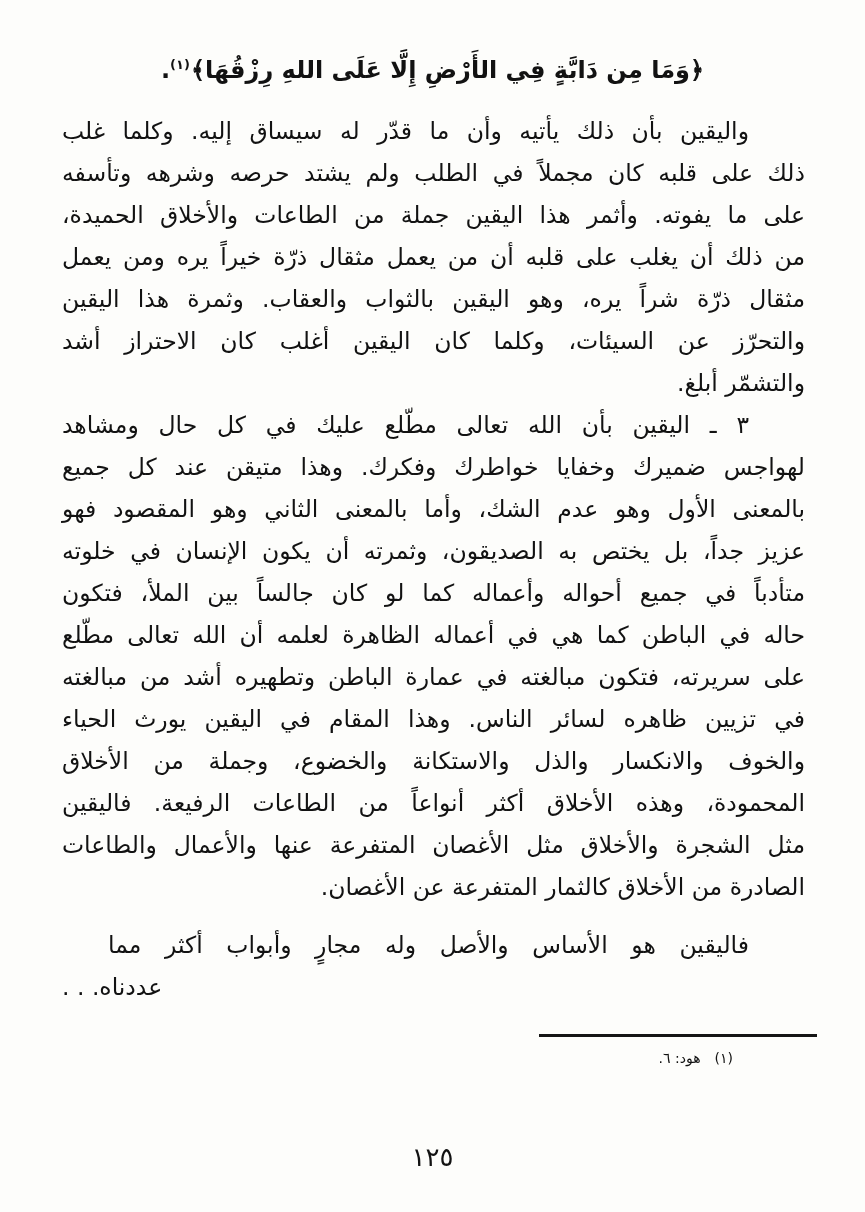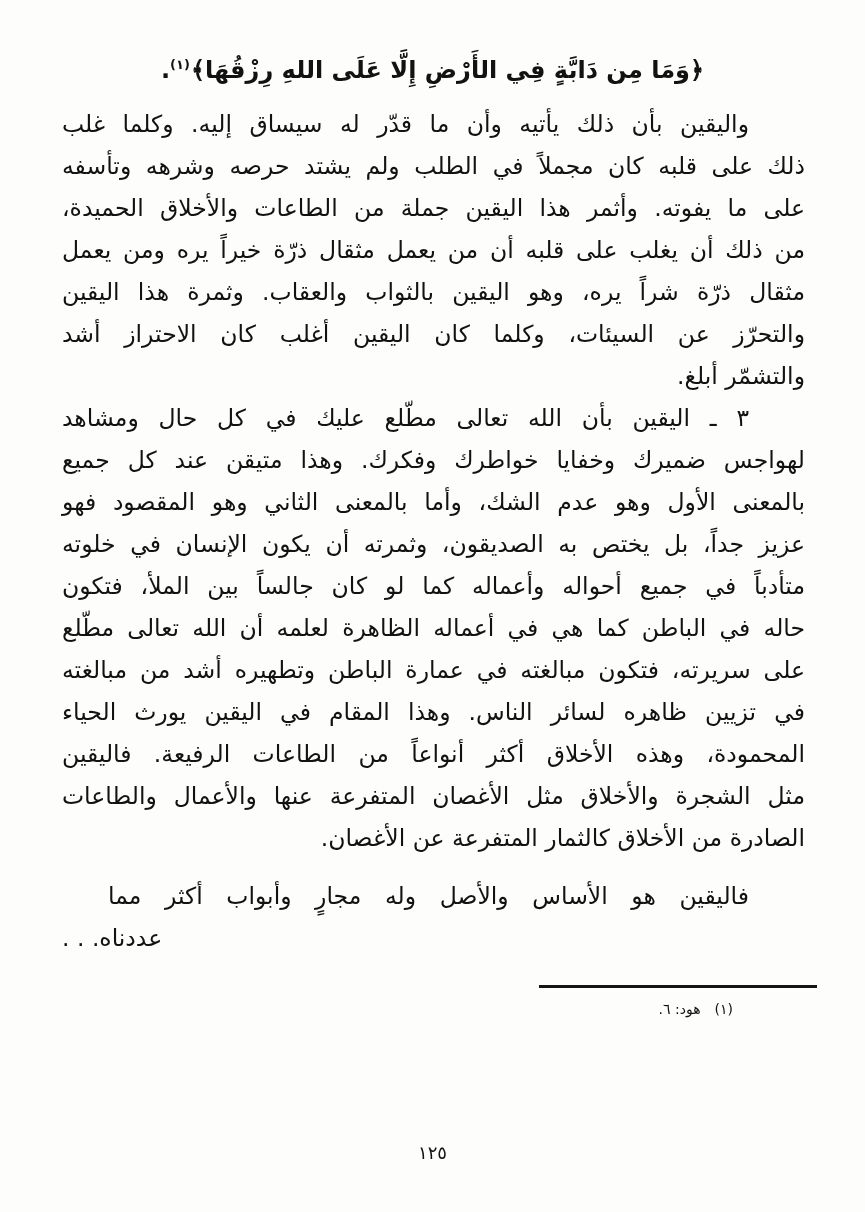--- a/index.html
+++ b/index.html
@@ -26,21 +26,21 @@
     letter-spacing: 0.5px;
   }
   .verse .ref {
     font-size: 13px;
     font-weight: bold;
     vertical-align: super;
     margin-right: 1px;
   }
   
   .bodytext {
-    margin-top: 10px;
+    margin-top: 17px;
     padding: 0 60px 0 62px;
     font-size: 23.5px;
   }
   .line {
     min-height: 42px;
     line-height: 42px;
     text-align: justify;
     text-align-last: justify;
     text-justify: inter-word;
   }
@@ -62,21 +62,21 @@
     font-size: 14px;
     line-height: 30px;
   }
   .footnote .fn-marker { margin-left: 14px; }
   
   .pagenum {
     position: absolute;
     top: 1142px;
     left: 0; right: 0;
     text-align: center;
-    font-size: 18px;
+    font-size: 26px;
     letter-spacing: 2px;
   }
 </style>
 </head>
 <body>
 
 <div class="page">
 
   <div class="verse">
     <span>﴿وَمَا مِن دَابَّةٍ فِي الأَرْضِ إِلَّا عَلَى اللهِ رِزْقُهَا﴾</span><span class="ref">(١)</span><span>.</span>
@@ -95,20 +95,21 @@
 
     <div class="para2">
       <div class="line first">٣ ـ اليقين بأن الله تعالى مطّلع عليك في كل حال ومشاهد</div>
       <div class="line">لهواجس ضميرك وخفايا خواطرك وفكرك. وهذا متيقن عند كل جميع</div>
       <div class="line">بالمعنى الأول وهو عدم الشك، وأما بالمعنى الثاني وهو المقصود فهو</div>
       <div class="line">عزيز جداً، بل يختص به الصديقون، وثمرته أن يكون الإنسان في خلوته</div>
       <div class="line">متأدباً في جميع أحواله وأعماله كما لو كان جالساً بين الملأ، فتكون</div>
       <div class="line">حاله في الباطن كما هي في أعماله الظاهرة لعلمه أن الله تعالى مطّلع</div>
       <div class="line">على سريرته، فتكون مبالغته في عمارة الباطن وتطهيره أشد من مبالغته</div>
       <div class="line">في تزيين ظاهره لسائر الناس. وهذا المقام في اليقين يورث الحياء</div>
+      <div class="line">والخوف والانكسار والذل والاستكانة والخضوع، وجملة من الأخلاق</div>
       <div class="line">المحمودة، وهذه الأخلاق أكثر أنواعاً من الطاعات الرفيعة. فاليقين</div>
       <div class="line">مثل الشجرة والأخلاق مثل الأغصان المتفرعة عنها والأعمال والطاعات</div>
       <div class="line endline">الصادرة من الأخلاق كالثمار المتفرعة عن الأغصان.</div>
     </div>
 
     <div class="para3">
       <div class="line first wide">فاليقين هو الأساس والأصل وله مجارٍ وأبواب أكثر مما</div>
       <div class="line flushleft">عددناه. . .</div>
     </div>
 

